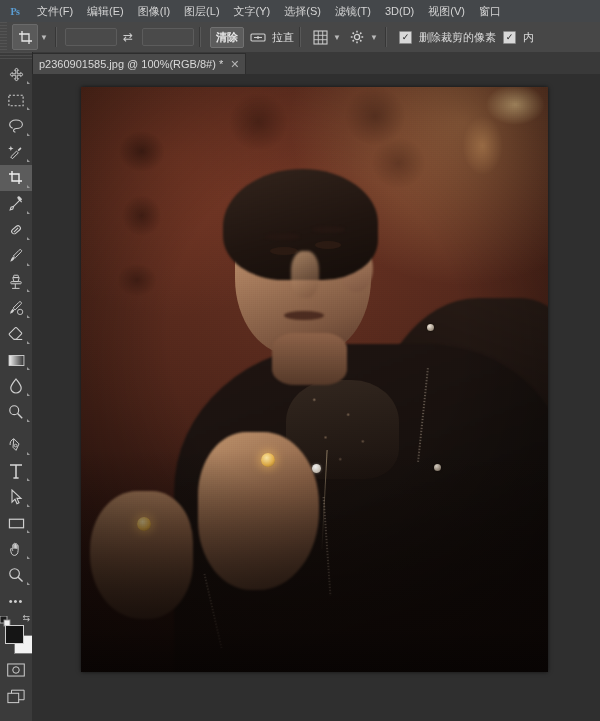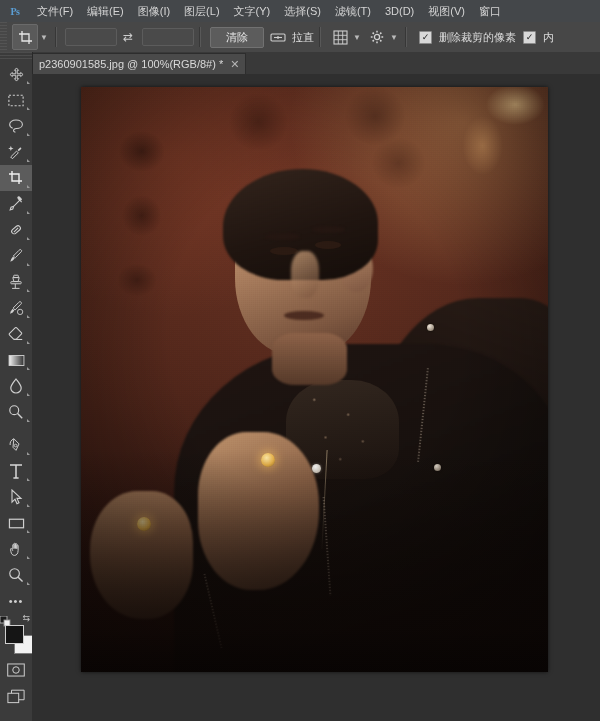--- a/index.html
+++ b/index.html
@@ -52,23 +52,23 @@
     padding:0 4px;color:#e2e2e2;font-size:11px;box-sizing:border-box;
   }
   .ob-select .cv{font-size:7px;color:#cfcfcf;}
   .ob-field{
     margin-left:3px;width:52px;height:18px;background:#4a4a4a;
     border:1px solid #5c5c5c;border-radius:2px;box-sizing:border-box;
   }
   .ob-swap{width:22px;height:24px;display:flex;align-items:center;justify-content:center;
            color:#ccc;font-size:12px;}
   .ob-btn{
-    height:19px;padding:0 15px;background:#5c5c5c;border:1px solid #717171;
+    height:19px;padding:0 5px;background:#5c5c5c;border:1px solid #717171;
     border-radius:2px;color:#e8e8e8;font-size:11px;
-    display:flex;align-items:center;margin-left:4px;
+    display:flex;align-items:center;margin-left:4px;font-weight:bold;
   }
   .ob-icon{width:22px;height:22px;display:flex;align-items:center;justify-content:center;
            color:#cacaca;margin-left:3px;}
   .ob-text{color:#dcdcdc;font-size:11px;margin-left:3px;white-space:nowrap;}
   .ob-check{display:flex;align-items:center;margin-left:7px;white-space:nowrap;}
   .cbox{
     width:11px;height:11px;background:#d8d8d8;border:1px solid #8a8a8a;border-radius:1px;
     display:flex;align-items:center;justify-content:center;
     color:#1c1c1c;font-size:9px;line-height:1;margin-right:4px;
   }

